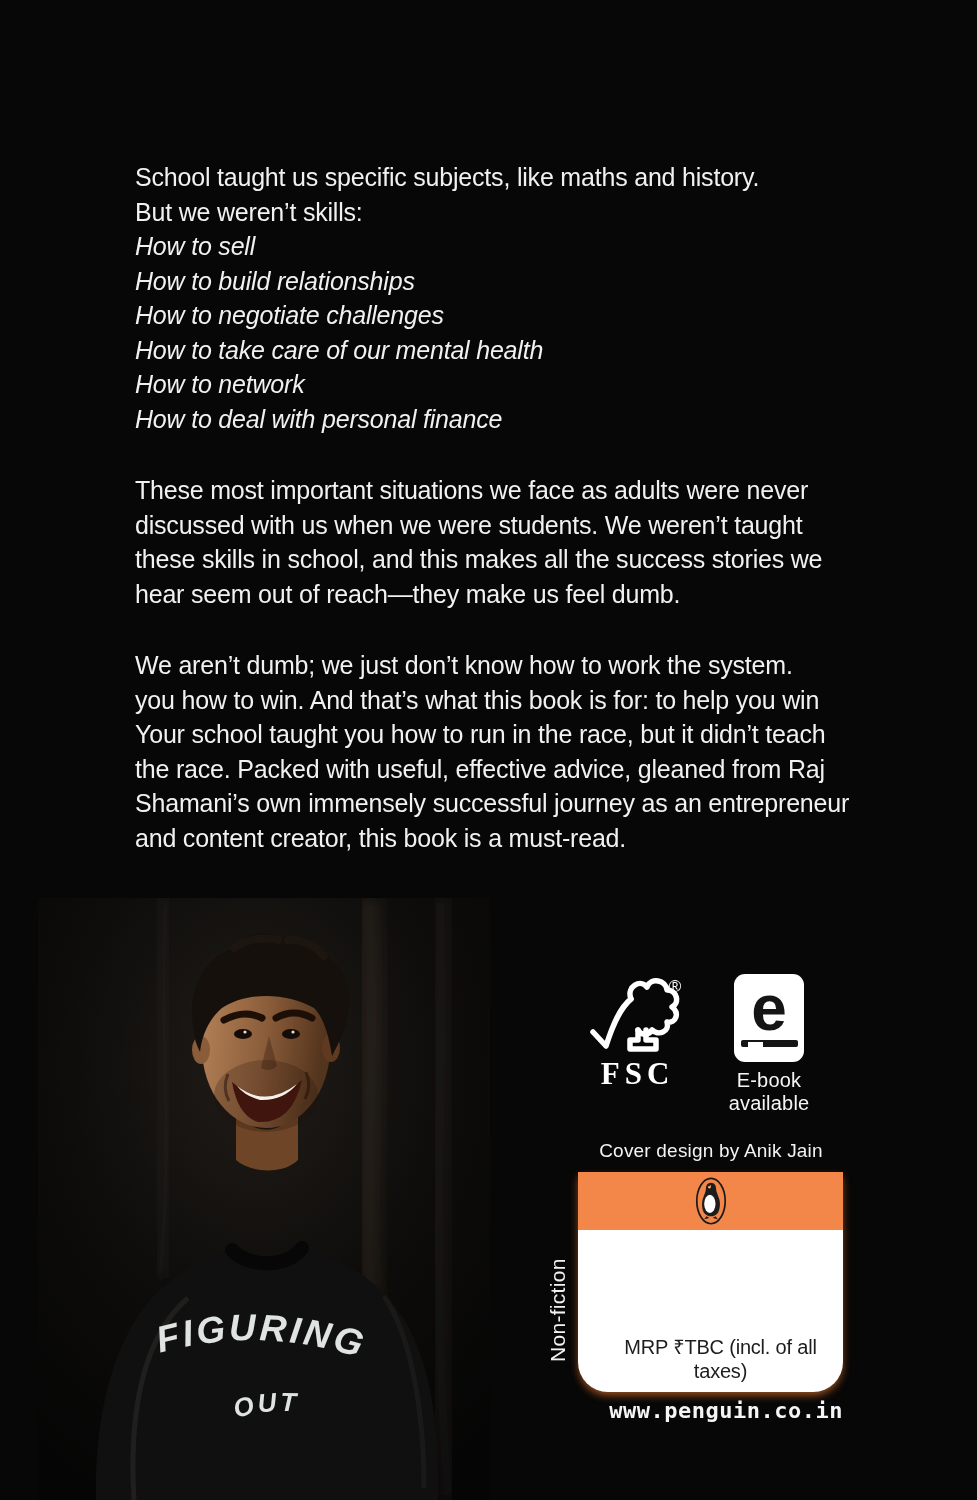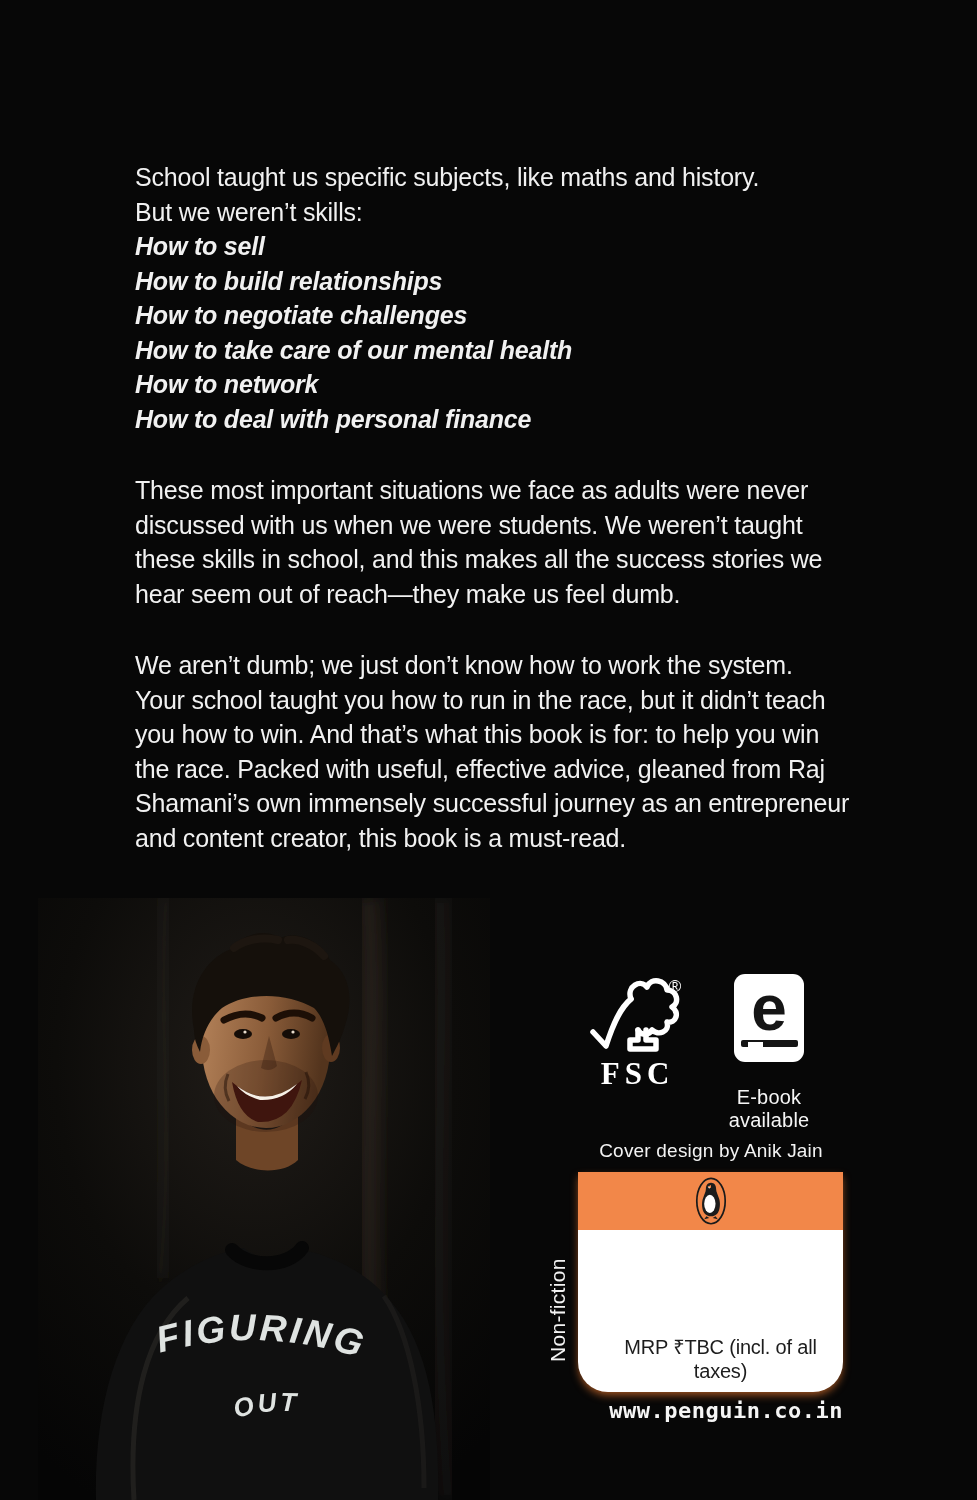--- a/index.html
+++ b/index.html
@@ -14,42 +14,42 @@
   }
   .cover{position:absolute;inset:0;}
 
   
   .blurb{
     position:absolute;left:107px;top:160px;width:800px;
     font-size:25px;line-height:34.5px;letter-spacing:-0.2px;
     color:#f1f1f1;white-space:nowrap;
   }
   .blurb .ln{height:34.5px;margin-left:28px;}
-  .blurb .it{font-style:italic;font-weight:bold;}
+  .blurb .it{font-style:italic;}
   .blurb .para{margin-top:37px;}
 
   
   .photo{
     position:absolute;left:38px;top:898px;width:452px;height:602px;
   }
   .photo svg{display:block;}
 
   
   .fsc{position:absolute;left:580px;top:976px;width:110px;text-align:center;}
   .fsc .tree{display:block;margin:0 auto;}
   .fsc .fsc-word{
     font-family:"Liberation Serif", serif;font-weight:bold;
     font-size:31px;letter-spacing:5px;color:#ffffff;margin-top:-4px;
     text-indent:5px;
   }
 
   
   .ebook{position:absolute;left:698px;top:972px;width:142px;text-align:center;}
   .ebook svg{display:block;margin:0 auto;}
-  .ebook .ebook-label{font-size:20px;color:#f5f5f5;margin-top:20px;letter-spacing:0.2px;}
+  .ebook .ebook-label{font-size:20px;color:#f5f5f5;margin-top:3px;letter-spacing:0.2px;}
 
   
   .credit{
     position:absolute;left:566px;top:1140px;width:290px;
     text-align:center;font-size:19px;color:#f3f3f3;letter-spacing:0.2px;
   }
   .colophon-box{
     position:absolute;left:578px;top:1172px;width:265px;height:220px;
     background:#ffffff;
     border-bottom-left-radius:30px;border-bottom-right-radius:30px;
@@ -91,22 +91,22 @@
 
     <div class="para">
       <div class="ln">These most important situations we face as adults were never</div>
       <div class="ln">discussed with us when we were students. We weren’t taught</div>
       <div class="ln">these skills in school, and this makes all the success stories we</div>
       <div class="ln">hear seem out of reach—they make us feel dumb.</div>
     </div>
 
     <div class="para">
       <div class="ln">We aren’t dumb; we just don’t know how to work the system.</div>
+      <div class="ln">you how to win. And that’s what this book is for: to help you win</div>
       <div class="ln">Your school taught you how to run in the race, but it didn’t teach</div>
-      <div class="ln">you how to win. And that’s what this book is for: to help you win</div>
       <div class="ln">the race. Packed with useful, effective advice, gleaned from Raj</div>
       <div class="ln">Shamani’s own immensely successful journey as an entrepreneur</div>
       <div class="ln">and content creator, this book is a must-read.</div>
     </div>
   </section>
 
   <div class="photo">
     <svg width="452" height="602" viewBox="0 0 452 602">
       <defs>
         <radialGradient id="bgGrad" cx="48%" cy="28%" r="80%">

